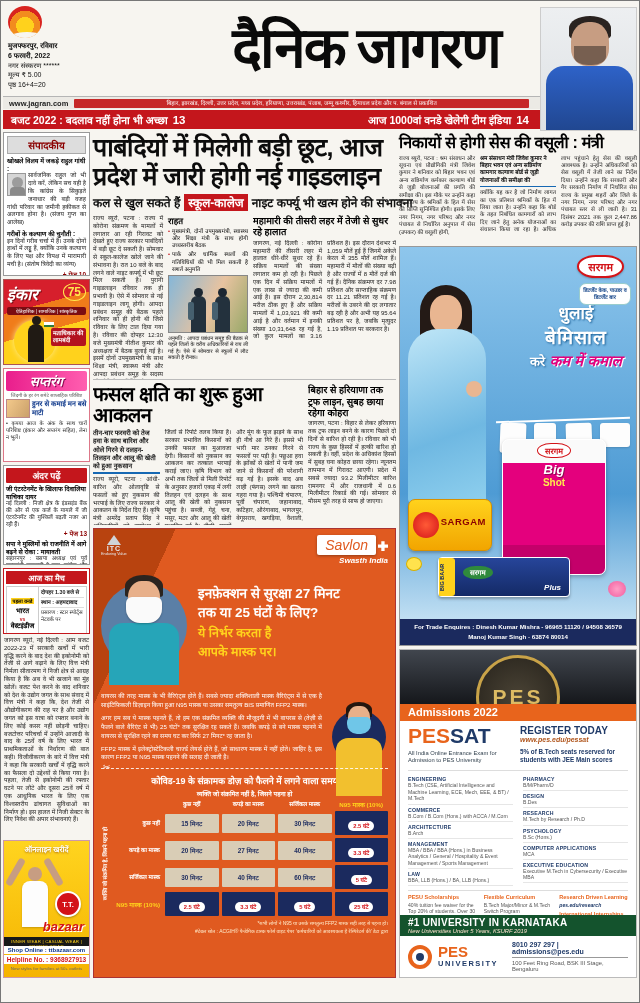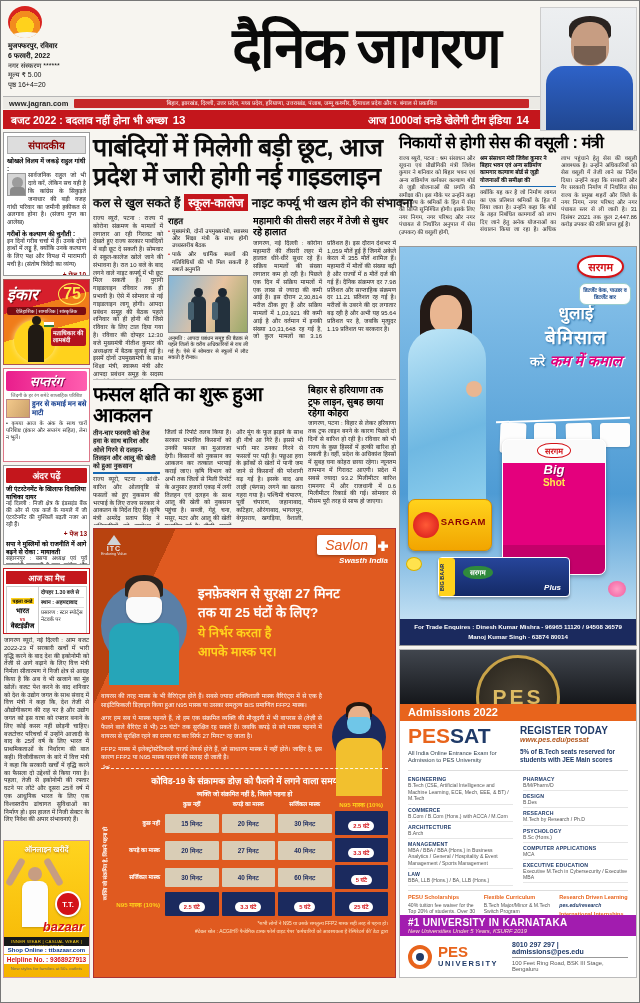--- a/index.html
+++ b/index.html
@@ -33,21 +33,21 @@
 .box{border:1px solid #999;background:#fff}
 .ed{height:144px;padding:3px;overflow:hidden}
 .ed-h{background:#ddd;color:#8b0000;font-weight:bold;text-align:center;font-size:10px;border:1px solid #aaa;padding:1px 0}
 .ed-t{font-size:6.4px;font-weight:bold;margin-top:3px;line-height:1.2}
 .ed-photo{float:left;width:19px;height:23px;background:#d6d6d6;border:1px solid #999;margin:1px 2px 0 0;position:relative}
 .ed-photo i{position:absolute;left:4px;top:3px;width:11px;height:11px;border-radius:50%;background:#9c9c9c}
 .ed-photo u{position:absolute;left:2px;bottom:0;width:15px;height:8px;background:#8a8a8a;border-radius:4px 4px 0 0}
 .pgref{color:#8b0000;font-size:6.5px;font-weight:bold;text-align:right;margin-top:1px}
 .inkaar{height:86px;background:linear-gradient(165deg,#d61f2c 0 32%,#f07c1a 32% 58%,#ffd21c 58% 100%);position:relative;overflow:hidden;padding:3px;border:1px solid #a55}
 .ink-t{color:#fff;font-weight:900;font-size:16px;text-shadow:1px 1px 0 #7a0c12;font-style:italic}
-.ink-n{color:#ffe94d;font-weight:900;font-size:16px;float:right;border:1px solid #ffe94d;border-radius:50%;padding:1px 4px}
+.ink-n{color:#ffe94d;font-weight:900;font-size:12px;float:right;border:1px solid #ffe94d;border-radius:50%;padding:1px 4px}
 .ink-strip{background:#7a0c12;color:#fff;font-size:4.8px;text-align:center;margin-top:2px;border-radius:2px;padding:1px 0}
 .ink-sun{position:absolute;left:10px;top:40px;width:42px;height:42px;border-radius:50%;background:#ffd21c;box-shadow:0 0 6px #ffea8a}
 .ink-fig{position:absolute;left:24px;top:44px;width:16px;height:38px;background:#201a14;border-radius:8px 8px 0 0}
 .ink-fig:before{content:"";position:absolute;left:4px;top:-8px;width:9px;height:9px;border-radius:50%;background:#201a14}
 .ink-flag{position:absolute;left:40px;top:40px;width:10px;height:7px;background:linear-gradient(#f0862a 33%,#fff 33% 66%,#2f7a3a 66%)}
 .ink-cap{position:absolute;right:3px;top:48px;width:35px;color:#fff;background:#b3131f;font-size:6px;font-weight:bold;padding:2px;border-radius:2px;line-height:1.2}
 .sapt{height:94px;background:#fff;border:1px solid #d78;padding:2px;overflow:hidden}
 .sapt-t{background:linear-gradient(90deg,#e91e8c,#ff5fb0);color:#fff;font-weight:900;font-size:13px;text-align:center;border-radius:2px;padding:1px 0;text-shadow:1px 1px 0 #8d0a52;font-style:italic}
 .sapt-tag{font-size:4.8px;text-align:center;color:#555;margin:1px 0}
 .sapt-cap{display:flex;gap:2px;align-items:center}
@@ -202,21 +202,21 @@
 .jee{font-size:6.3px;font-weight:bold;color:#1f3a68;margin-top:5px;line-height:1.35;width:108px}
 .pes-progs{display:flex;gap:10px;border-top:1px solid #ddd;margin-top:5px;padding-top:3px}
 .pp{flex:1}
 .ph{font-size:5.2px;font-weight:900;color:#1f3a68;letter-spacing:.2px;margin-top:2px}
 .pt{font-size:5.1px;color:#555;line-height:1.3;border-bottom:1px solid #e6e6e6;padding-bottom:1.5px}
 .pes-feat{display:flex;gap:7px;margin-top:4px;border-top:1px solid #ddd;padding-top:3px}
 .pf{flex:1}
 .fh{font-size:5.5px;font-weight:900;color:#e8641c;line-height:1.2}
 .ft{font-size:5.1px;color:#555;line-height:1.3;margin-top:1px}
 .fl{font-size:5.1px;font-style:italic;font-weight:bold;color:#1f3a68;margin-top:1px}
-.pes-rank{background:#a21caf;color:#fff;padding:2px 8px}
+.pes-rank{background:#14532d;color:#fff;padding:2px 8px}
 .rk{font-size:10px;font-weight:900;letter-spacing:.3px}
 .rks{font-size:5.8px;font-style:italic;color:#ffe3cf}
 .pes-foot{display:flex;align-items:center;gap:6px;padding:5px 8px;background:#fff}
 .gear{width:24px;height:24px;border-radius:50%;border:4px solid #e8641c;position:relative;flex:none}
 .gear:after{content:"";position:absolute;left:4px;top:4px;width:8px;height:8px;border-radius:50%;background:#1f3a68}
 .pes-lg1{color:#e8641c;font-weight:900;font-size:15px;line-height:.95}
 .pes-lg2{color:#1f3a68;font-weight:bold;font-size:7.5px;letter-spacing:1.5px}
 .pes-contact{margin-left:8px}
 .pes-c1{font-size:7px;font-weight:900;color:#1f3a68;border-bottom:1px solid #999;padding-bottom:2px}
 .pes-c2{font-size:5.8px;color:#555;margin-top:2px}

